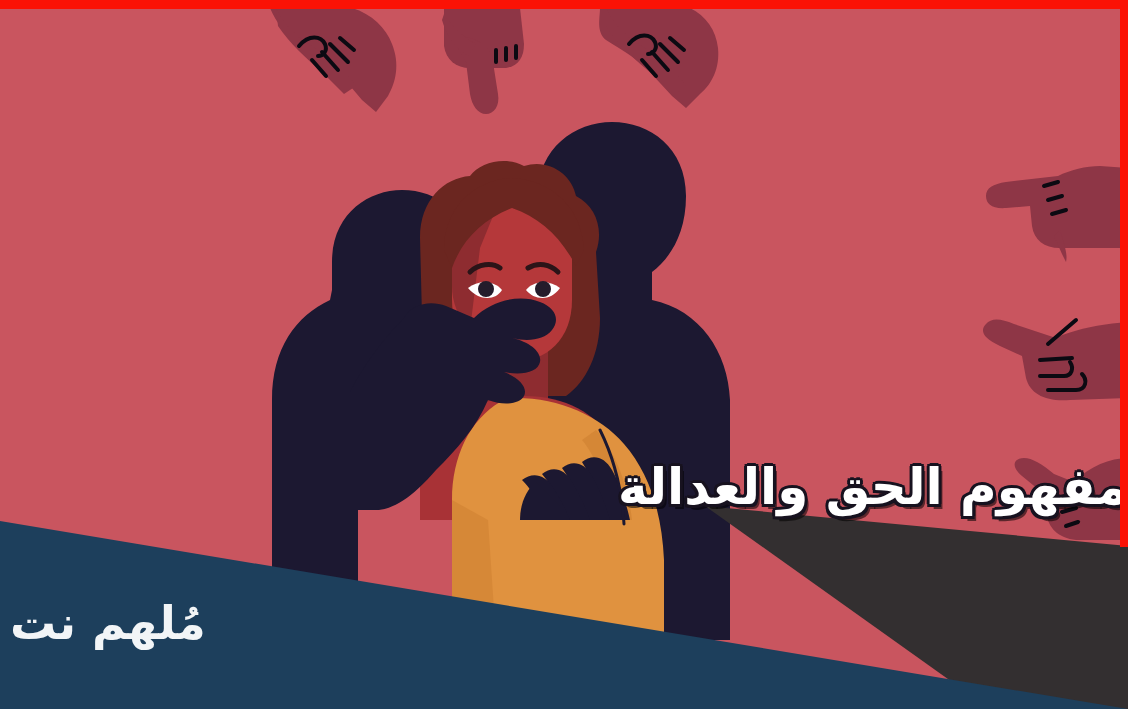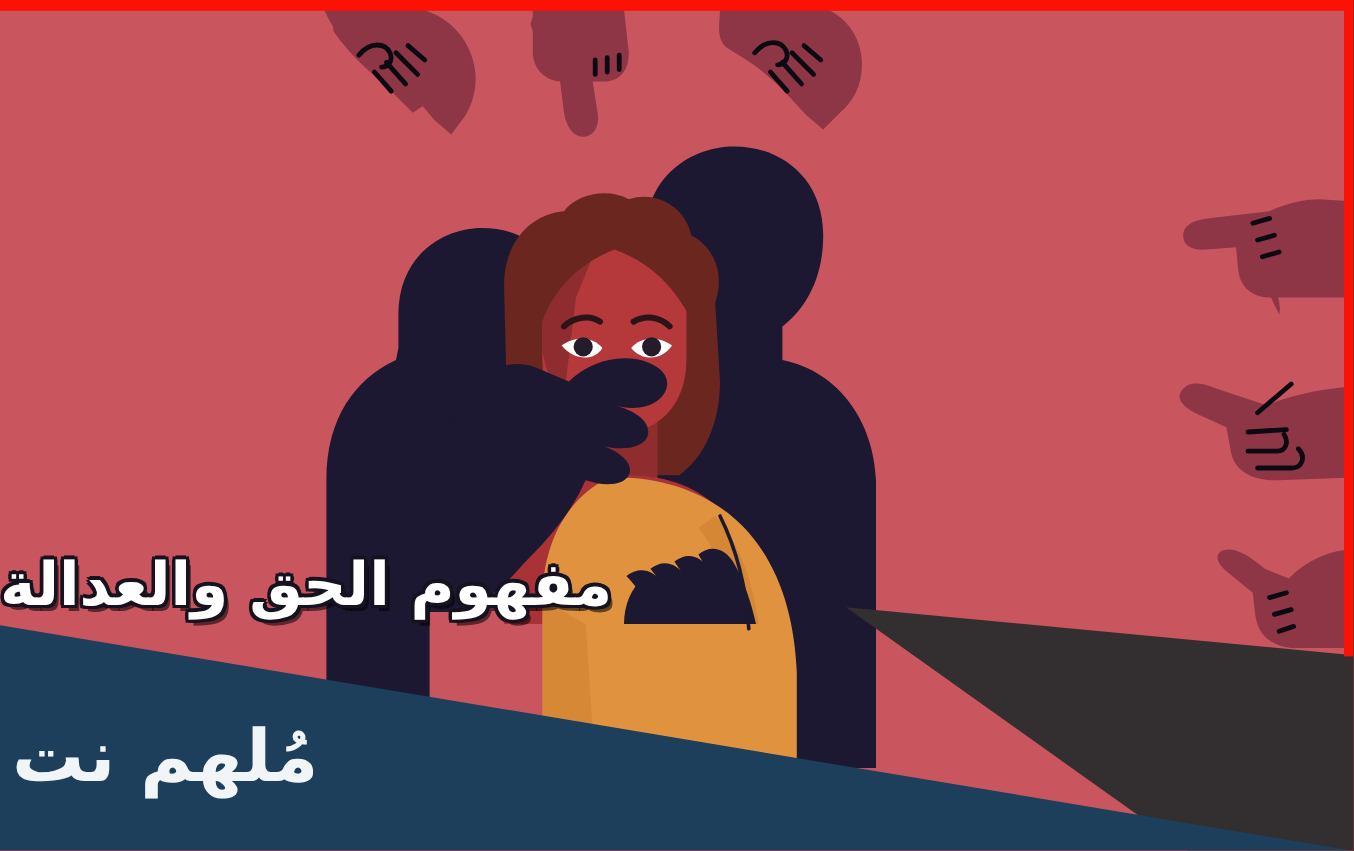--- a/index.html
+++ b/index.html
@@ -28,21 +28,21 @@
   
   .illus{position:absolute;left:0;top:0;width:1128px;height:709px;z-index:10;}
 
   
   .band-layer{position:absolute;left:0;top:0;width:1128px;height:709px;z-index:40;}
 
   
   .title-wrap{
     position:absolute;z-index:50;
     left:0;right:0;top:452px;
-    text-align:left;
+    text-align:right;
     pointer-events:none;
   }
   .title-line{
     display:block;
     font-size:50px;
     font-weight:bold;
     color:#ffffff;
     line-height:1.42;
     letter-spacing:0px;
     direction:rtl;
@@ -52,21 +52,21 @@
       -3px 0 0 #17121f, 3px 0 0 #17121f,
       0 -3px 0 #17121f, 0 3px 0 #17121f,
       4px 5px 0 rgba(0,0,0,.55);
   }
 
   .logo{
     position:absolute;z-index:55;
     left:10px;top:596px;
     direction:rtl;
     color:#F2F5F7;
-    font-size:60px;
+    font-size:46px;
     font-weight:bold;
     letter-spacing:1px;
     white-space:nowrap;
   }
 </style>
 </head>
 <body>
 
 <div id="stage">
 

